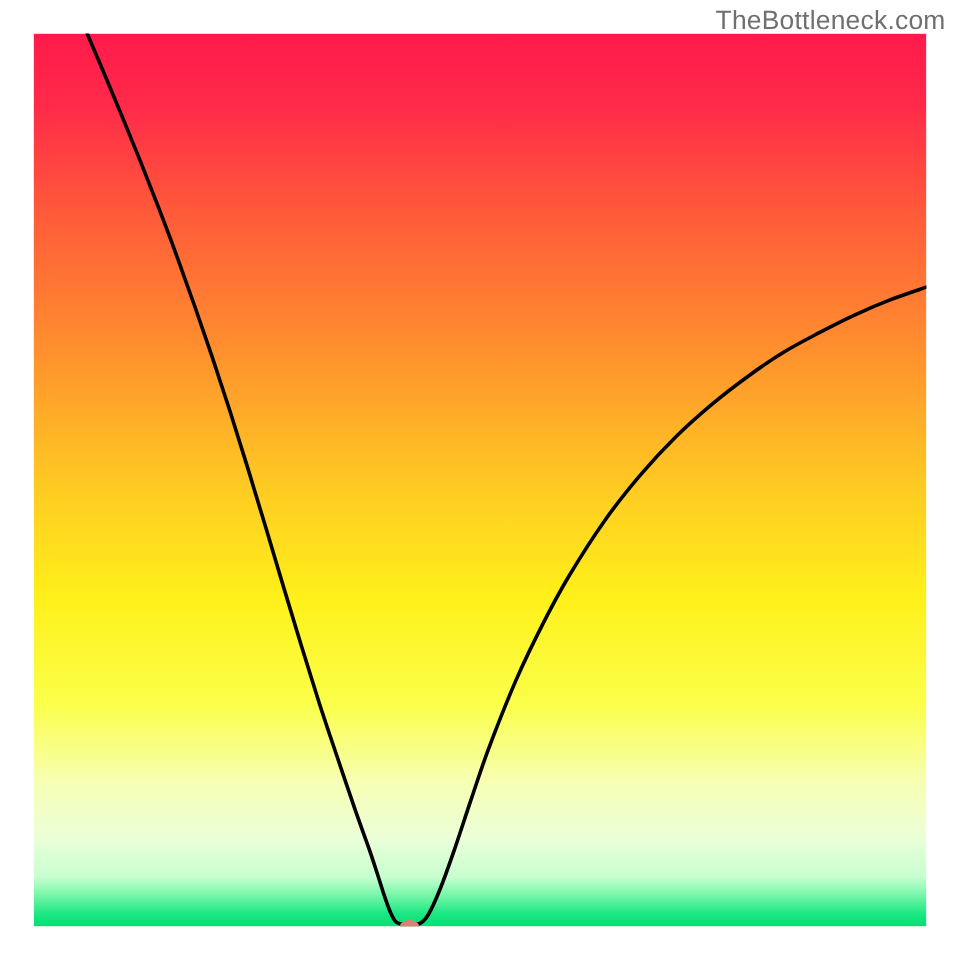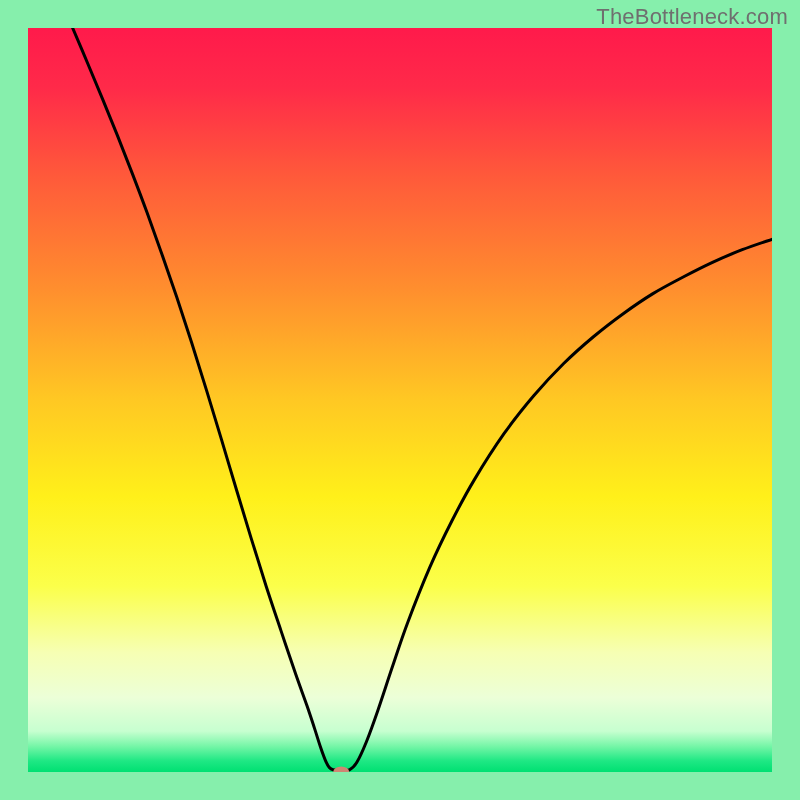--- a/index.html
+++ b/index.html
@@ -10,21 +10,21 @@
     background: #000;
     overflow: hidden;
     font-family: Arial, Helvetica, sans-serif;
   }
   .frame {
     position: absolute;
     left: 0;
     top: 0;
     width: 800px;
     height: 800px;
-    background: #86efac;
+    background: #ffffff;
   }
   .watermark {
     position: absolute;
     top: 4px;
     right: 12px;
     color: #6f6f6f;
     font-size: 22px;
     font-weight: 500;
     letter-spacing: 0.2px;
     user-select: none;

